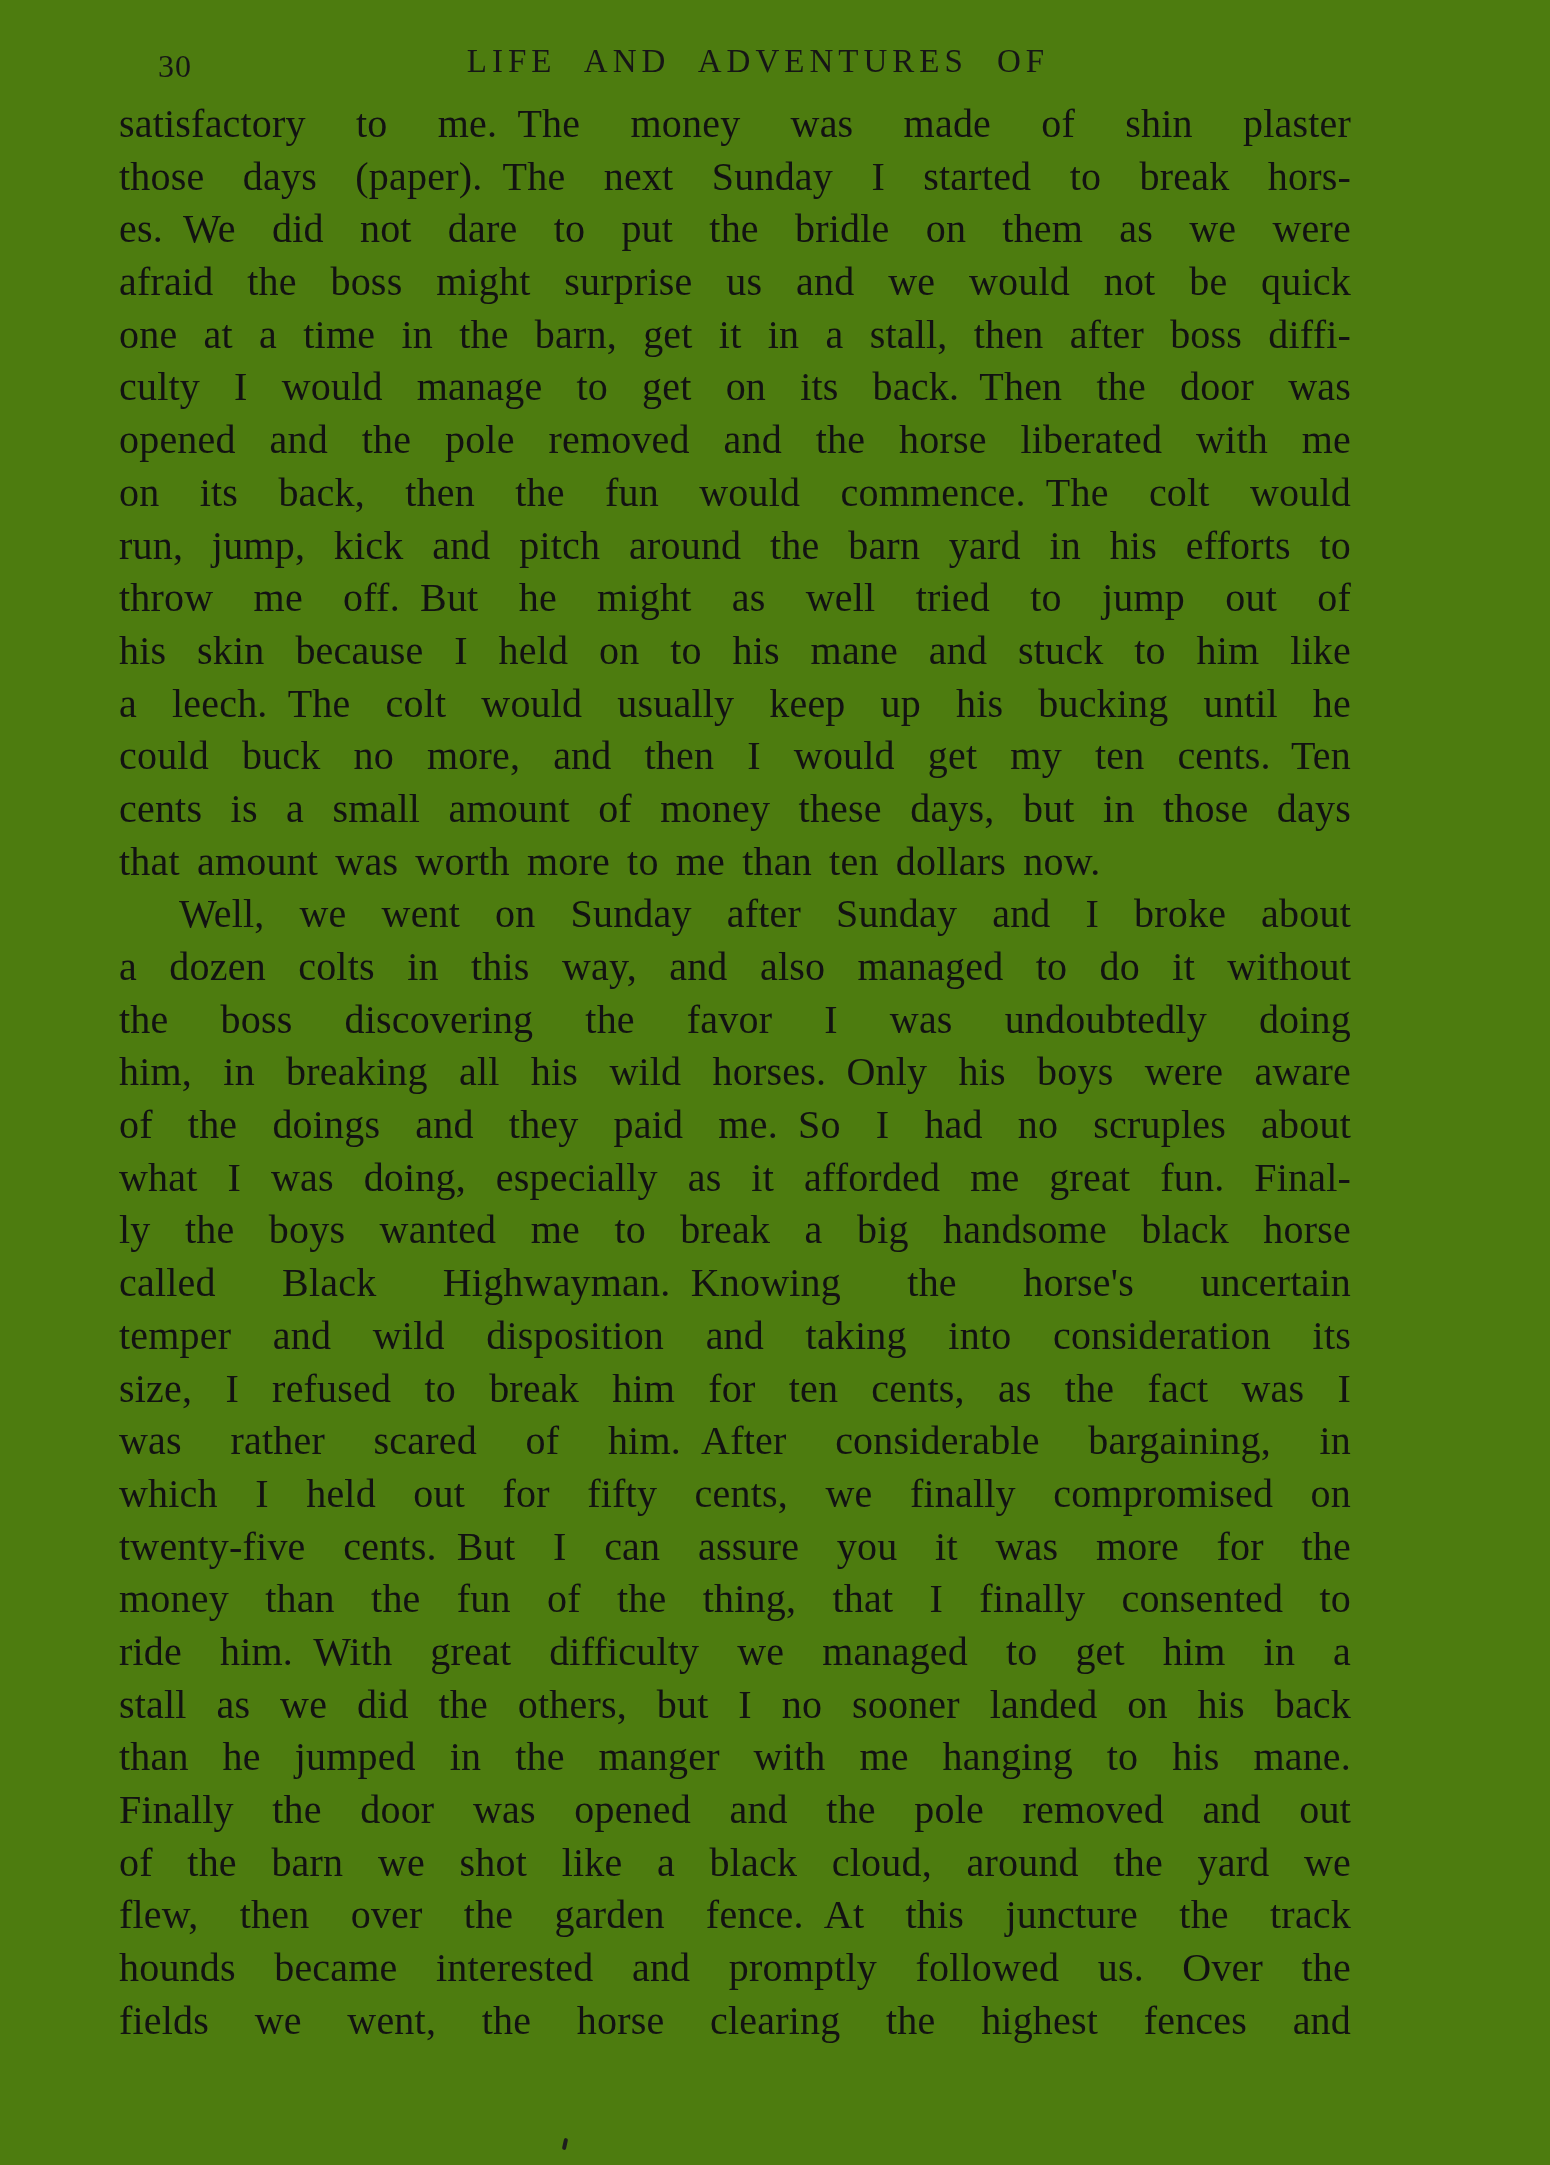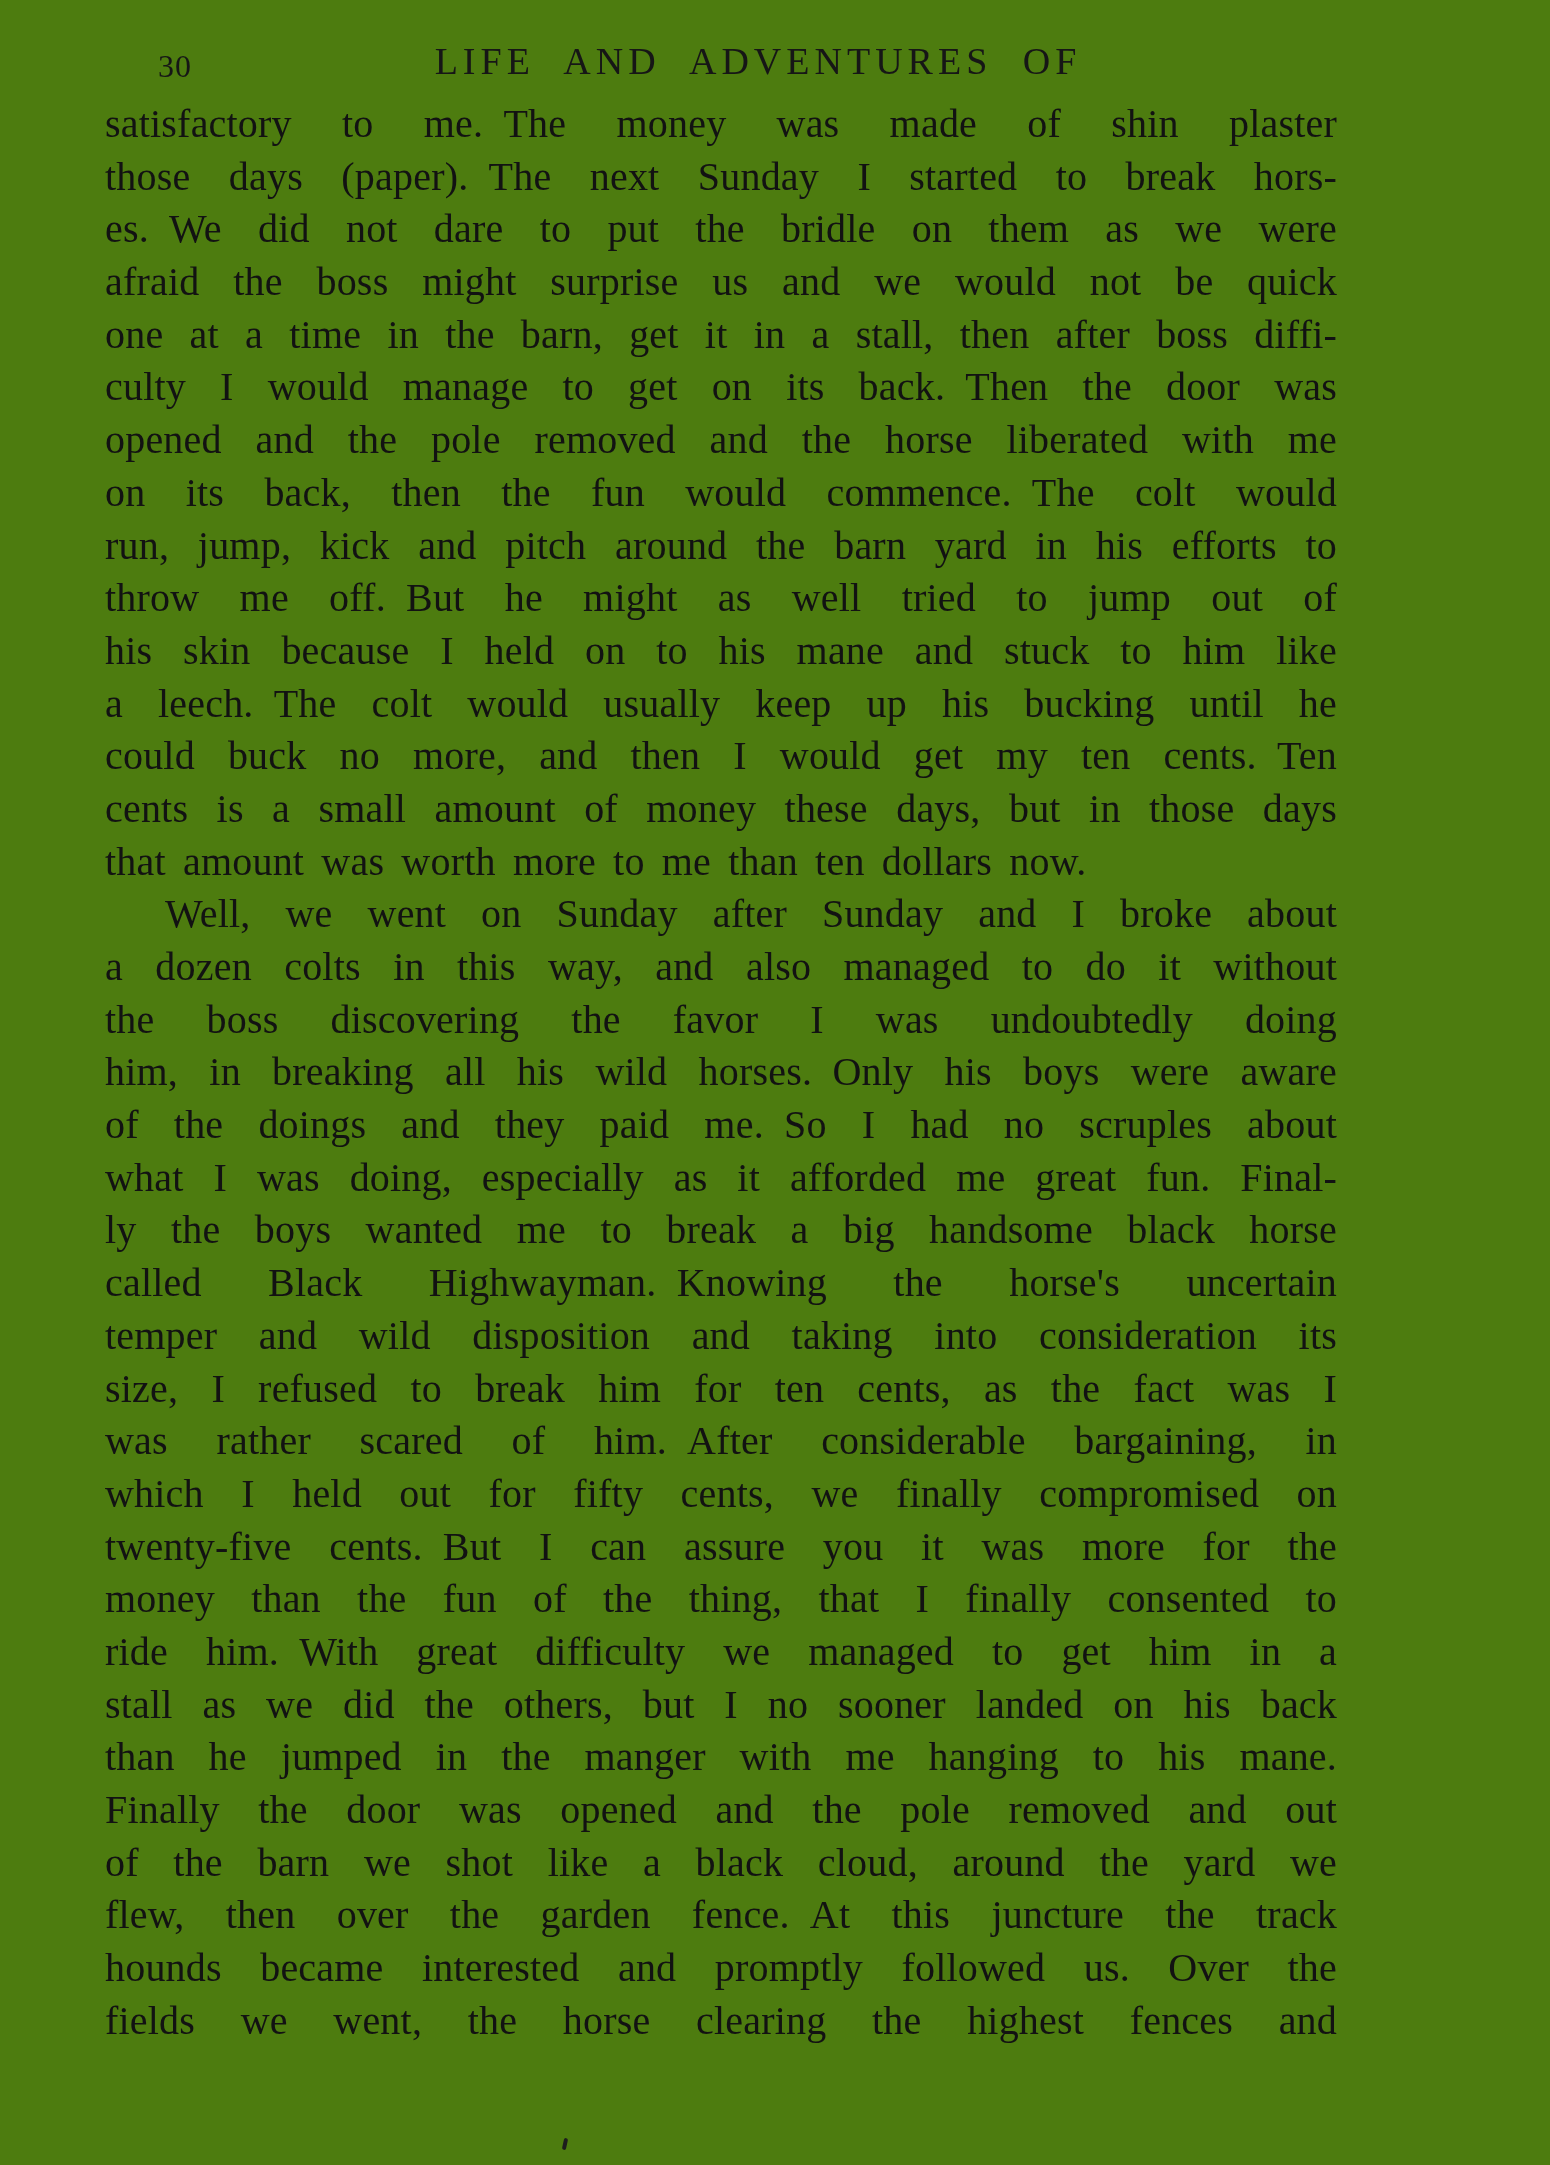--- a/index.html
+++ b/index.html
@@ -21,30 +21,30 @@
     letter-spacing: 1px;
     color: #161616;
   }
   .running-title {
     position: absolute;
     left: 112px;
     width: 1232px;
     top: 42px;
     text-align: center;
     transform: translateX(30px);
-    font-size: 38px;
+    font-size: 33px;
     line-height: 38px;
     letter-spacing: 5px;
     word-spacing: 16px;
     color: #161616;
     white-space: nowrap;
   }
   .body-text {
     position: absolute;
-    left: 105px;
+    left: 119px;
     top: 98px;
     width: 1232px;
     font-size: 40px;
     line-height: 52.7px;
     letter-spacing: 0.2px;
     color: #121212;
   }
   .line {
     height: 52.7px;
     text-align: justify;

